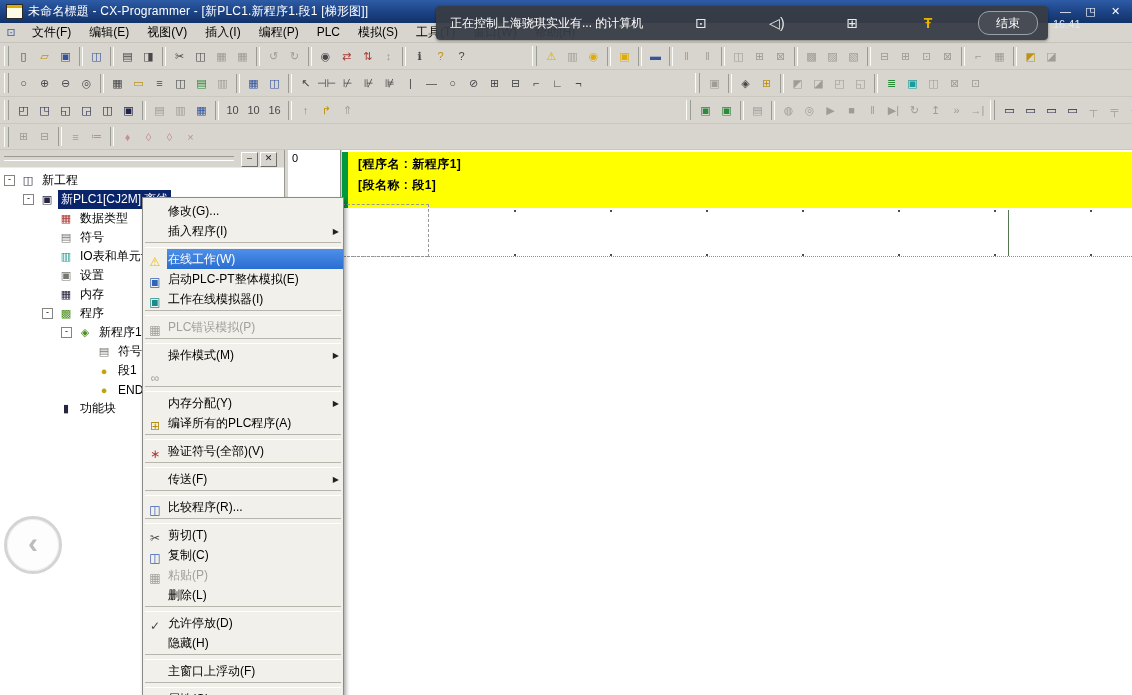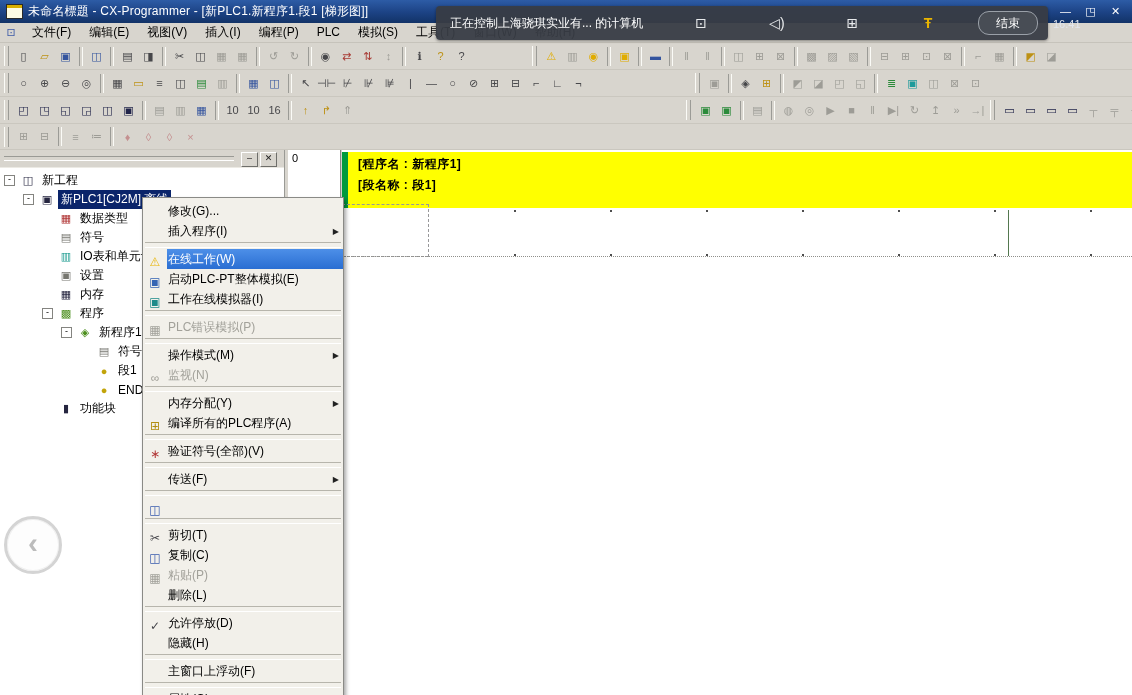--- a/index.html
+++ b/index.html
@@ -723,24 +723,20 @@
     </div>
     <div class="mi">
       <span class="mico"></span>
       <span class="mbody">
         <span class="mlabel">操作模式(M)</span>
         <span class="marr">▶</span>
       </span>
     </div>
     <div class="mi dis">
       <span class="mico">∞</span>
-      <span class="mbody">
-        <span class="mlabel">监视(N)</span>
-        <span class="marr"></span>
-      </span>
     </div>
     <div class="mi sep">
       
       
     </div>
     <div class="mi">
       <span class="mico"></span>
       <span class="mbody">
         <span class="mlabel">内存分配(Y)</span>
         <span class="marr">▶</span>
@@ -774,20 +770,24 @@
         <span class="mlabel">传送(F)</span>
         <span class="marr">▶</span>
       </span>
     </div>
     <div class="mi sep">
       
       
     </div>
     <div class="mi ic-bluem">
       <span class="mico">◫</span>
+      <span class="mbody">
+        <span class="mlabel">比较程序(R)...</span>
+        <span class="marr"></span>
+      </span>
     </div>
     <div class="mi sep">
       
       
     </div>
     <div class="mi">
       <span class="mico">✂</span>
       <span class="mbody">
         <span class="mlabel">剪切(T)</span>
         <span class="marr"></span>

